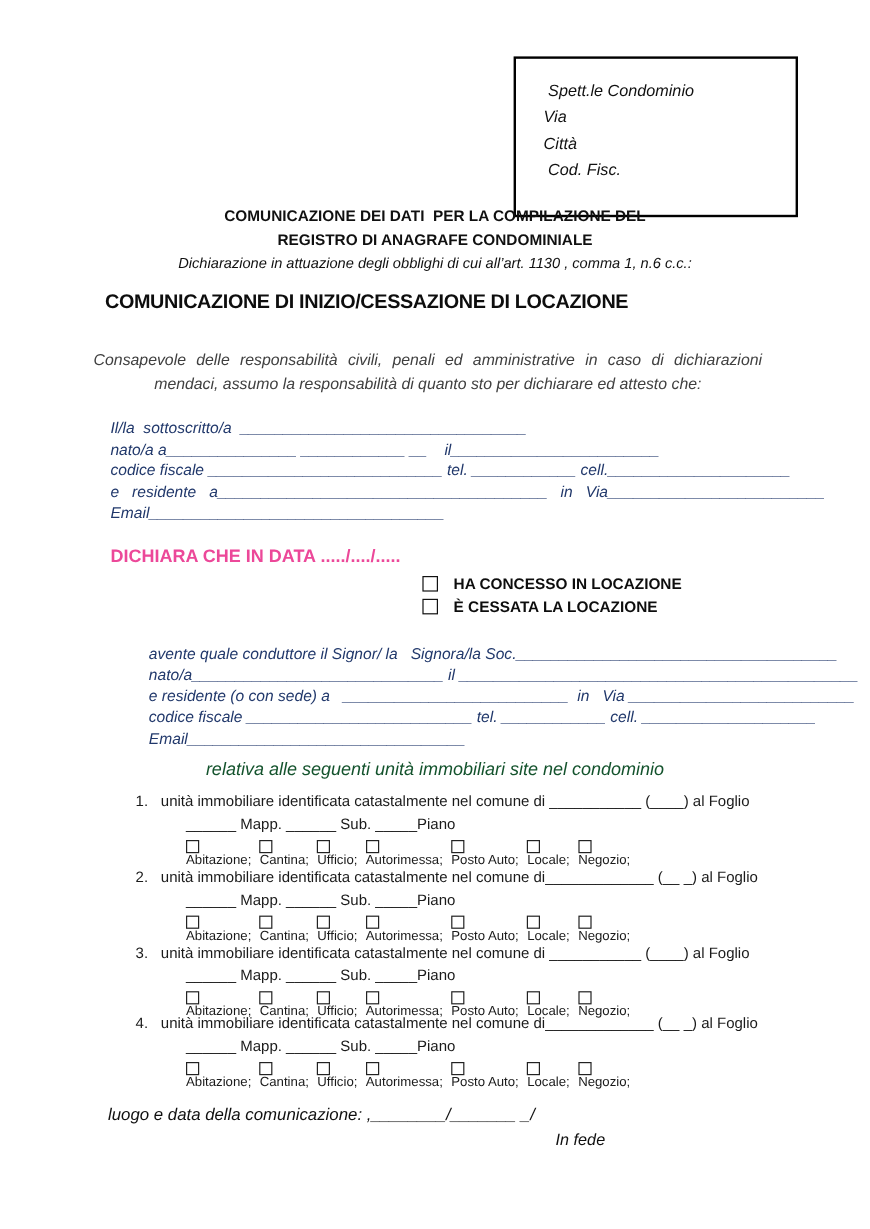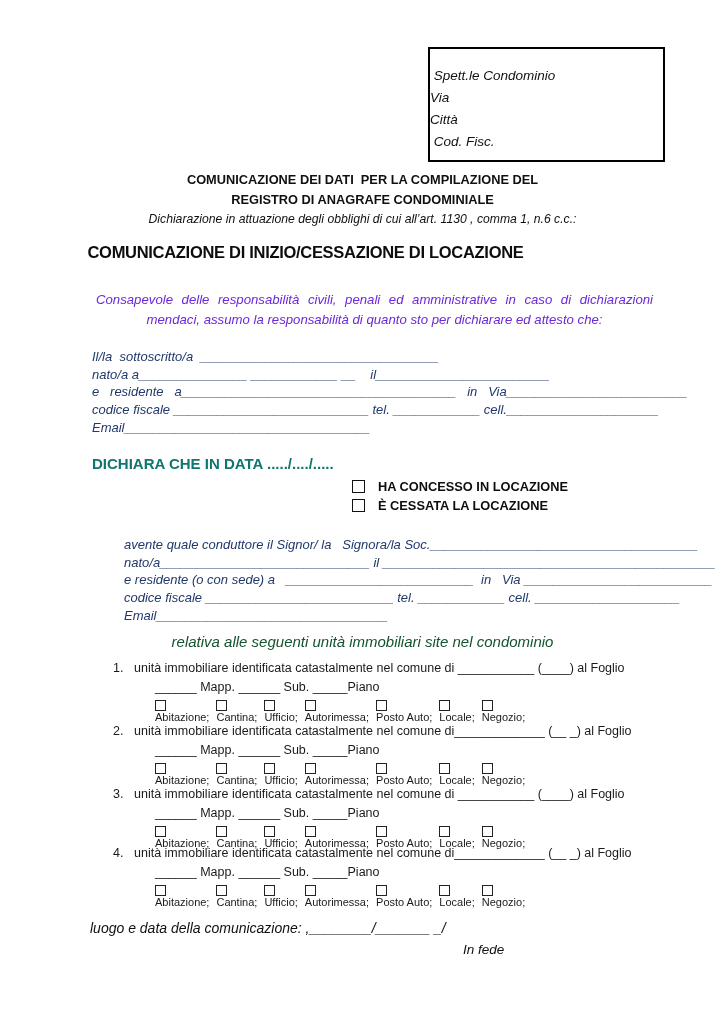--- a/index.html
+++ b/index.html
@@ -1,40 +1,40 @@
 <!DOCTYPE html>
 <html><head>
 <meta charset="utf-8">
 <style>
   html,body{margin:0;padding:0;background:#ffffff;}
   .page{position:relative;width:725px;height:1024px;background:#ffffff;
         font-family:"Liberation Sans",sans-serif;color:#161616;overflow:hidden;}
 
-  .addr-box{position:absolute;left:428px;top:47px;width:237px;height:115px;
-            border:2px solid #000;box-sizing:border-box;padding:16px 0 0 0;}
+  .addr-box{position:absolute;left:428px;top:47px;width:237px;height:134px;
+            border:2px solid #000;box-sizing:border-box;padding:16px 0 0 23px;}
   .addr-line{font-style:italic;font-size:13.5px;line-height:22px;color:#111;white-space:pre;}
 
   .header{position:absolute;left:0;top:170px;width:725px;text-align:center;}
   .h-bold{font-weight:bold;font-size:12.8px;line-height:20px;color:#101010;white-space:pre;}
   .h-sub{font-style:italic;font-size:12.2px;line-height:19px;color:#101010;}
 
   .title{position:absolute;left:0;top:243px;width:611px;text-align:center;
          font-weight:bold;font-size:16.5px;letter-spacing:-0.3px;color:#0d0d0d;}
 
-  .decl{position:absolute;left:96px;top:290px;width:557px;font-style:italic;
-        font-size:13.2px;line-height:19.5px;color:#6d28d9;
+  .decl{position:absolute;left:78px;top:290px;width:557px;font-style:italic;
+        font-size:13.2px;line-height:19.5px;color:#404040;
         text-align:justify;text-align-last:center;}
 
   .fields{position:absolute;left:92px;width:590px;color:#21386b;
           font-style:italic;font-size:13px;line-height:17.7px;}
   .fields div{white-space:pre;}
   .fields-declarant{top:348px;}
   .fields-tenant{top:536px;margin-left:32px;}
 
-  .dichiara{position:absolute;left:92px;top:455px;font-weight:bold;font-size:15px;color:#0f766e;}
+  .dichiara{position:absolute;left:92px;top:455px;font-weight:bold;font-size:15px;color:#ec4899;}
 
   .chk-row{position:absolute;left:352px;display:flex;align-items:center;gap:13px;text-align:right;}
   .chk-row-1{top:479px;} .chk-row-2{top:498px;}
   .chk{width:11px;height:11px;border:1.7px solid #111;display:inline-block;flex:none;}
   .chk-label{font-weight:bold;font-size:12.8px;color:#0d0d0d;white-space:pre;}
 
   .units-head{position:absolute;left:0;top:633px;width:725px;text-align:center;
               font-weight:normal;font-style:italic;font-size:15px;color:#14532d;}
 
   .unit{position:absolute;left:113px;width:560px;color:#1a1a1a;}
@@ -70,22 +70,22 @@
     <div class="h-sub">Dichiarazione in attuazione degli obblighi di cui all’art. 1130 , comma 1, n.6 c.c.:</div>
   </div>
 
   <div class="title">COMUNICAZIONE DI INIZIO/CESSAZIONE DI LOCAZIONE</div>
 
   <div class="decl">Consapevole delle responsabilità civili, penali ed amministrative in caso di dichiarazioni mendaci, assumo la responsabilità di quanto sto per dichiarare ed attesto che:</div>
 
   <div class="fields fields-declarant">
     <div>Il/la  sottoscritto/a  _________________________________</div>
     <div>nato/a a_______________ ____________ __    il________________________</div>
+    <div>codice fiscale ___________________________ tel. ____________ cell._____________________</div>
     <div>e   residente   a______________________________________   in   Via_________________________</div>
-    <div>codice fiscale ___________________________ tel. ____________ cell._____________________</div>
     <div>Email__________________________________</div>
   </div>
 
   <div class="dichiara">DICHIARA CHE IN DATA ...../..../.....</div>
 
   <div class="chk-row chk-row-1">
     <span class="chk"></span>
     <span class="chk-label">HA CONCESSO IN LOCAZIONE</span>
   </div>
   <div class="chk-row chk-row-2">

